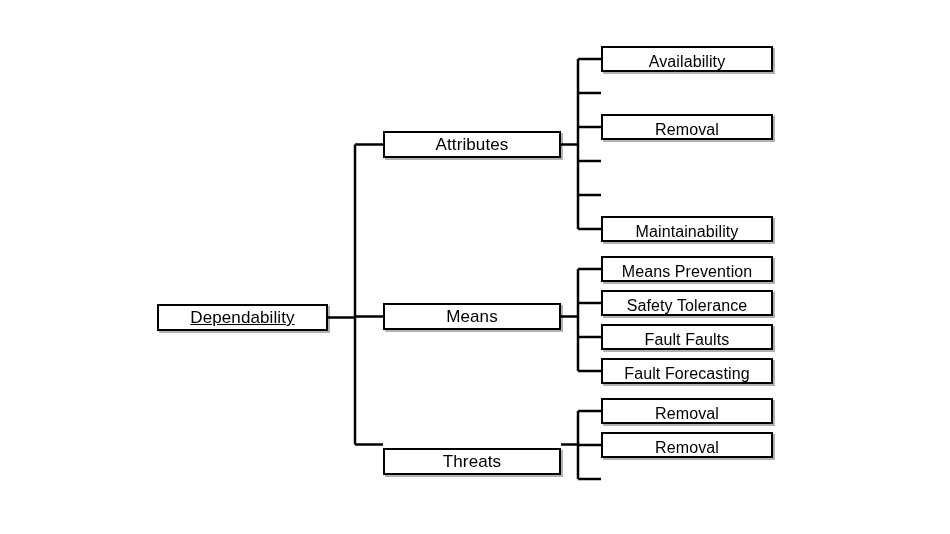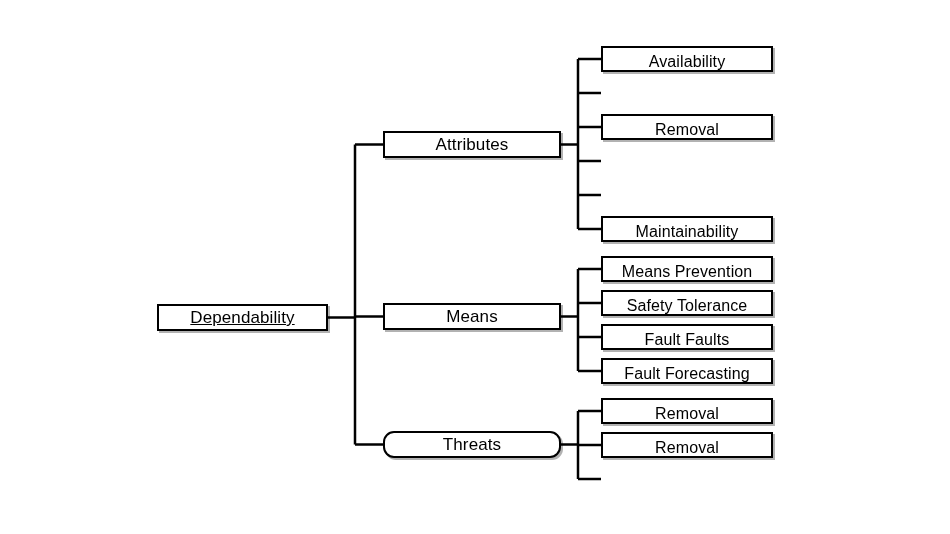--- a/index.html
+++ b/index.html
@@ -51,21 +51,21 @@
     text-decoration: underline;
   }
   .node-branch {
     left: 383px;
     width: 178px;
     height: 27px;
     font-size: 17px;
   }
   .node-branch.branch-0 { top: 131px; }
   .node-branch.branch-1 { top: 303px; }
-  .node-branch.branch-2 { top: 431px; border-radius: 11px; }
+  .node-branch.branch-2 { top: 448px; }
   .node-leaf {
     left: 601px;
     width: 172px;
     height: 26px;
     font-size: 16px;
     align-items: flex-end;
   }
 </style>
 </head>
 <body>

